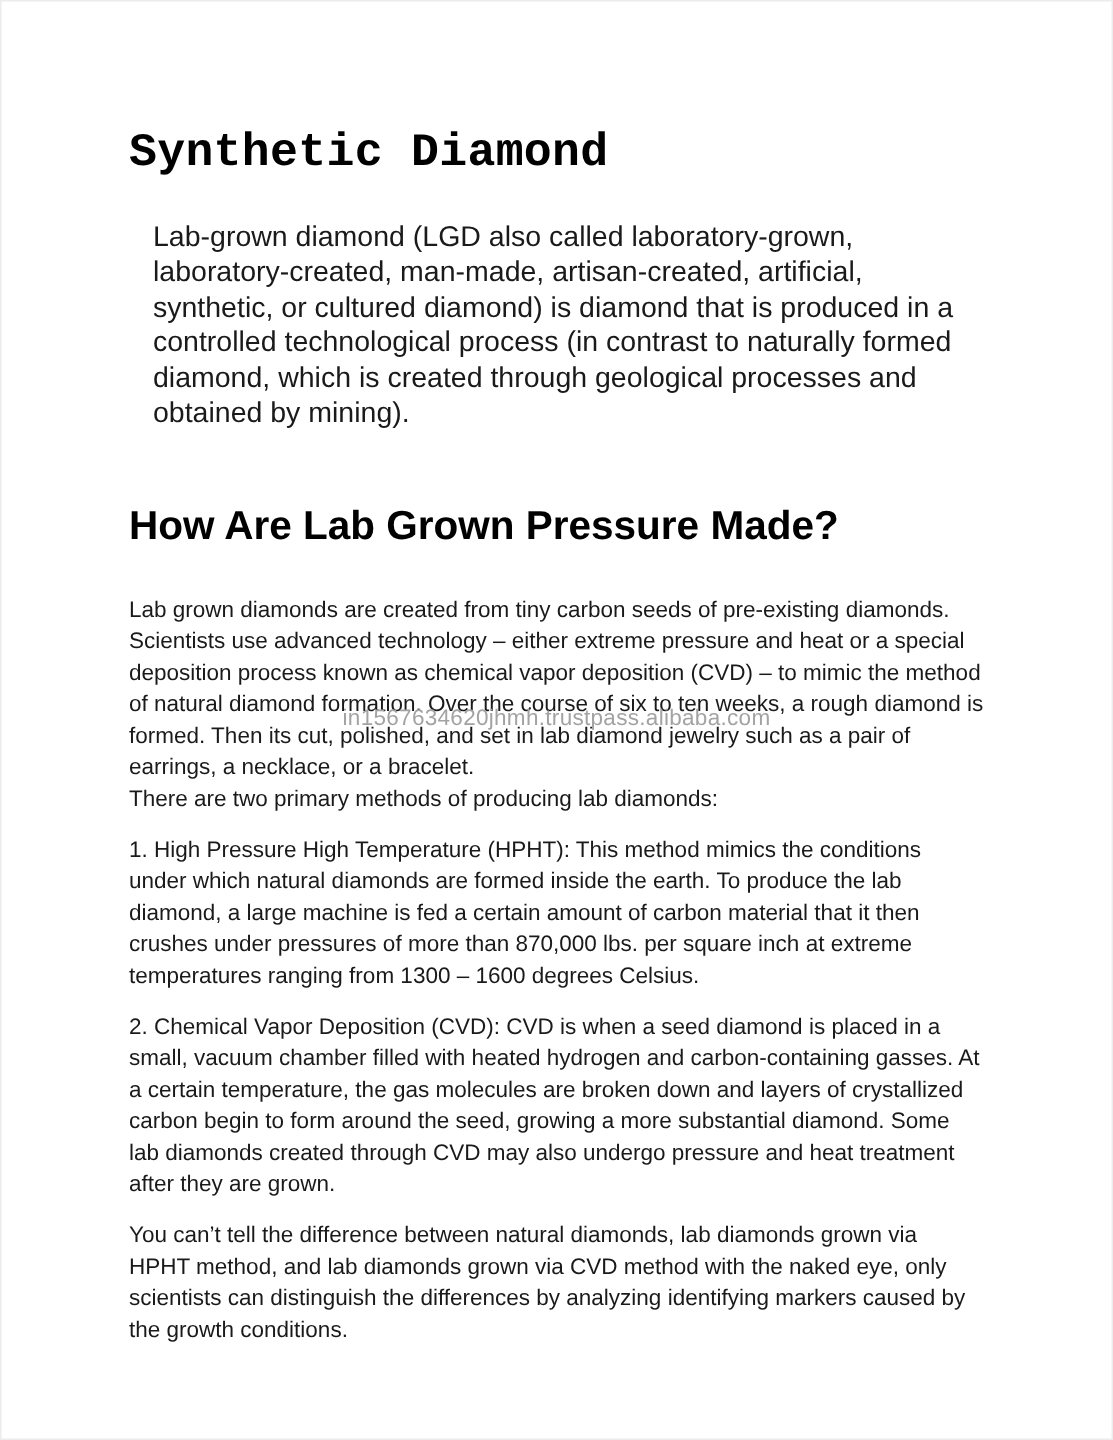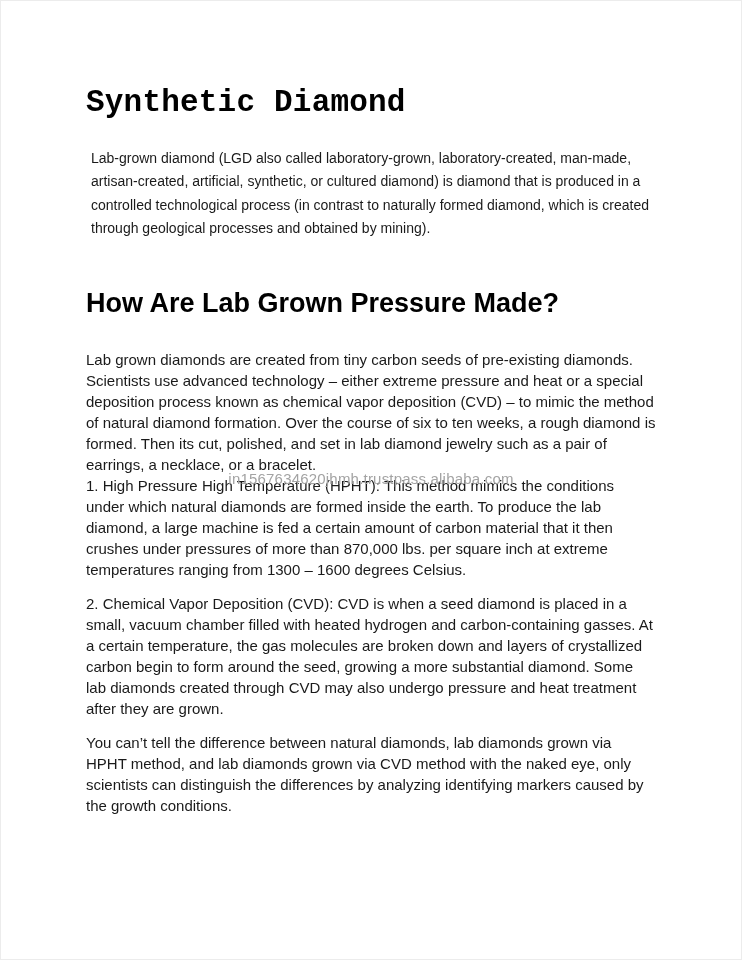--- a/index.html
+++ b/index.html
@@ -24,22 +24,22 @@
   h1.doc-title {
     margin: 0 0 26px 0;
     font-family: Liberation Mono, monospace;
     font-weight: 700;
     font-size: 31px;
     line-height: 1.15;
     color: #000000;
     letter-spacing: 0.2px;
   }
   p.intro {
-    margin: 5px;
-    font-size: 14px;
+    margin: 16px;
+    font-size: 19px;
     line-height: 23.5px;
     color: #1a1a1a;
   }
   h2.section-heading {
     margin: 46px 0 30px 0;
     font-size: 27px;
     line-height: 1.2;
     font-weight: 700;
     color: #000000;
   }
@@ -74,20 +74,21 @@
 
   <h1 class="doc-title">Synthetic Diamond</h1>
 
   <p class="intro">Lab-grown diamond (LGD also called laboratory-grown, laboratory-created, man-made, artisan-created, artificial, synthetic, or cultured diamond) is diamond that is produced in a controlled technological process (in contrast to naturally formed diamond, which is created through geological processes and obtained by mining).</p>
 
   <h2 class="section-heading">How Are Lab Grown Pressure Made?</h2>
 
   <div class="body-copy">
     <p class="no-gap-below">Lab grown diamonds are created from tiny carbon seeds of pre-existing diamonds. Scientists use advanced technology – either extreme pressure and heat or a special deposition process known as chemical vapor deposition (CVD) – to mimic the method of natural diamond formation. Over the course of six to ten weeks, a rough diamond is formed. Then its cut, polished, and set in lab diamond jewelry such as a pair of earrings, a necklace, or a bracelet.</p>
 
+    <p class="tight-above">There are two primary methods of producing lab diamonds:</p>
 
     <p>1. High Pressure High Temperature (HPHT): This method mimics the conditions under which natural diamonds are formed inside the earth. To produce the lab diamond, a large machine is fed a certain amount of carbon material that it then crushes under pressures of more than 870,000 lbs. per square inch at extreme temperatures ranging from 1300 – 1600 degrees Celsius.</p>
 
     <p>2. Chemical Vapor Deposition (CVD): CVD is when a seed diamond is placed in a small, vacuum chamber filled with heated hydrogen and carbon-containing gasses. At a certain temperature, the gas molecules are broken down and layers of crystallized carbon begin to form around the seed, growing a more substantial diamond. Some lab diamonds created through CVD may also undergo pressure and heat treatment after they are grown.</p>
 
     <p>You can’t tell the difference between natural diamonds, lab diamonds grown via HPHT method, and lab diamonds grown via CVD method with the naked eye, only scientists can distinguish the differences by analyzing identifying markers caused by the growth conditions.</p>
   </div>
 
   <div class="watermark">in1567634620jhmh.trustpass.alibaba.com</div>
 

